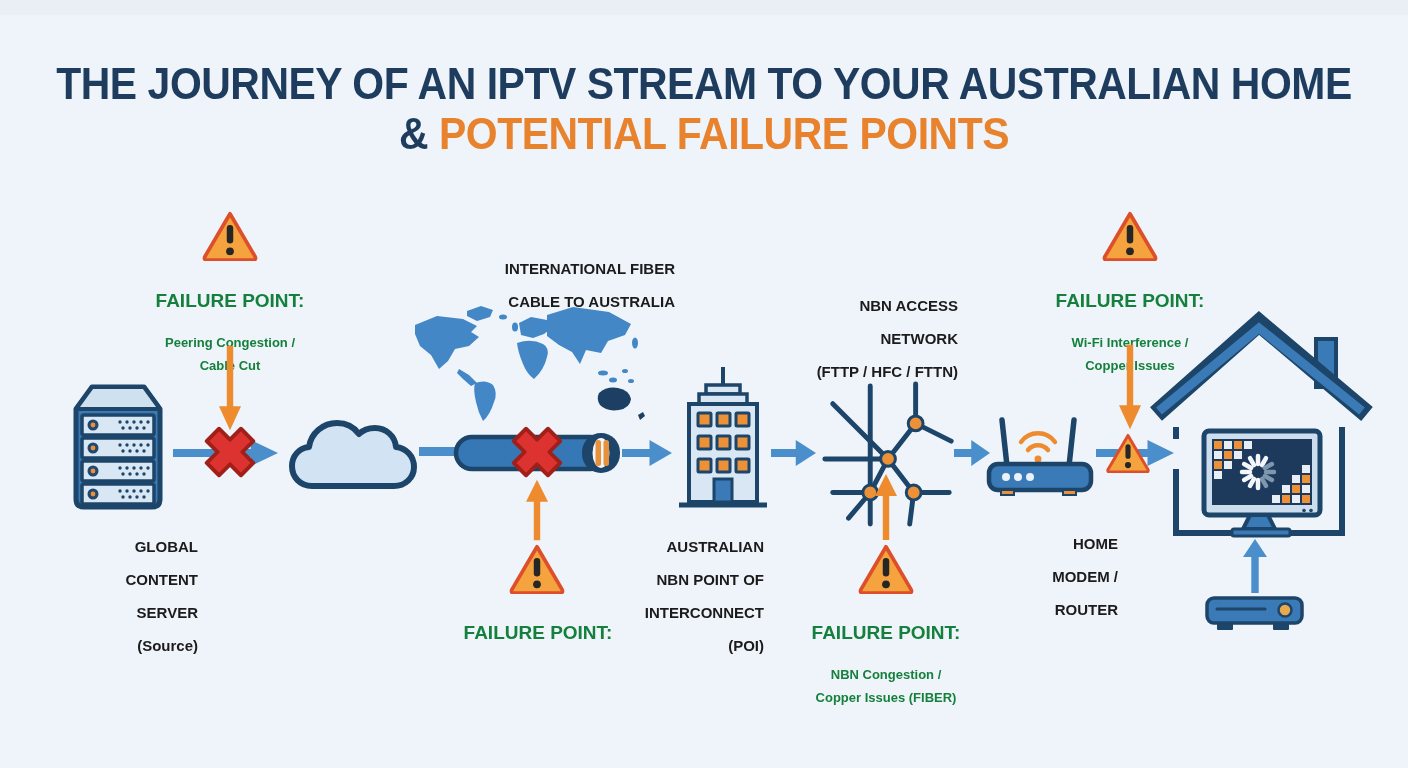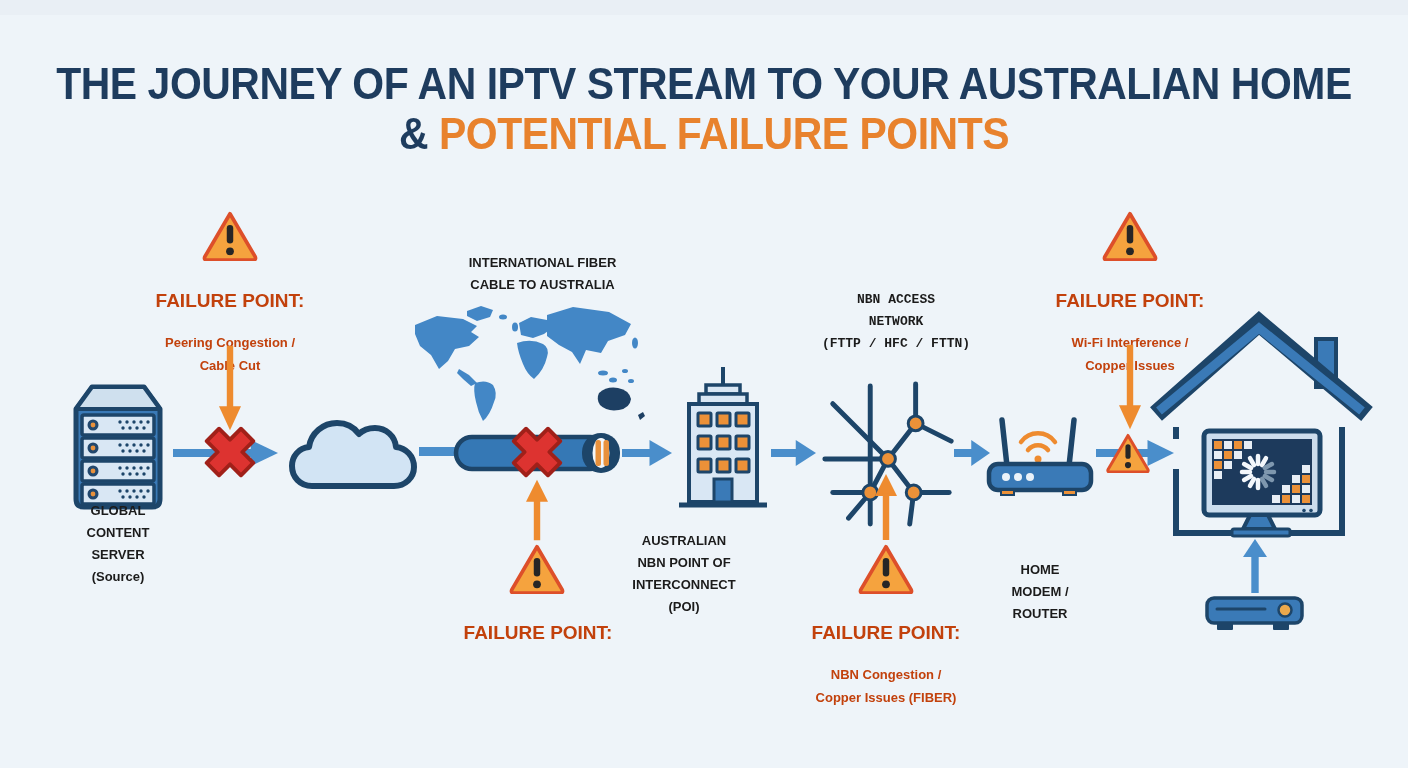--- a/index.html
+++ b/index.html
@@ -2,23 +2,23 @@
 <html><head>
 <meta charset="utf-8">
 <style>
   html,body{margin:0;padding:0;}
   body{font-family:"Liberation Sans",sans-serif;background:#e9eff5;}
   #canvas{position:relative;width:1408px;height:768px;background:#eef4f9;overflow:hidden;margin-top:15px;}
   .abs{position:absolute;}
   .title-line{position:absolute;left:0;right:0;text-align:center;font-weight:700;
     font-size:44px;letter-spacing:-0.5px;color:#1e3c5e;transform:scaleX(0.93);white-space:nowrap;}
   .hl{color:#e8822d;}
-  .node-label{font-weight:700;font-size:13px;line-height:22px;color:#1b1b1b;
-    text-align:center;white-space:pre-line;}
-  .fp{text-align:center;white-space:pre-line;color:#c2410c;}
+  .node-label{font-weight:700;font-size:15px;line-height:33px;color:#1b1b1b;
+    text-align:right;white-space:pre-line;}
+  .fp{text-align:center;white-space:pre-line;color:#15803d;}
   .fp-heading{font-weight:700;font-size:19px;line-height:24px;}
   .fp-detail{font-weight:700;font-size:13px;line-height:23px;}
   svg{display:block;}
 </style>
 </head>
 <body>
 
 <div id="canvas">
 
   <div class="title-line" style="top:44px;">THE JOURNEY OF AN IPTV STREAM TO YOUR AUSTRALIAN HOME</div>
@@ -105,21 +105,21 @@
         <circle cx="69" cy="114" r="1.7"></circle>
         <circle cx="76" cy="114" r="1.7"></circle>
         <circle cx="83" cy="114" r="1.7"></circle>
         <circle cx="90" cy="114" r="1.7"></circle>
       <circle cx="65" cy="120" r="1.7"></circle>
         <circle cx="72" cy="120" r="1.7"></circle>
         <circle cx="79" cy="120" r="1.7"></circle>
         <circle cx="86" cy="120" r="1.7"></circle>
     </g>
   </svg>
-  <div class="abs node-label" style="left:38px;top:485px;width:160px;">GLOBAL
+  <div class="abs node-label" style="left:38px;top:515px;width:160px;">GLOBAL
 CONTENT
 SERVER
 (Source)</div>
 
   <svg class="abs" style="left:173px;top:425px;" width="105" height="26" viewBox="0 0 100 26" preserveAspectRatio="none">
     <rect x="0" y="9" width="78" height="8" fill="#4a8ecb"></rect>
     <polygon points="74,0 100,13 74,26" fill="#4a8ecb"></polygon>
   </svg>
 
   <svg class="abs" style="left:199px;top:406px;" width="62" height="62" viewBox="0 0 64 64">
@@ -230,21 +230,21 @@
       <line x1="96" y1="116" x2="132" y2="116"></line>
       <line x1="96" y1="116" x2="92" y2="148"></line>
     </g>
     <g fill="#ec9138" stroke="#1d4569" stroke-width="3">
       <circle cx="70" cy="82" r="7.5"></circle>
       <circle cx="98" cy="46" r="7.5"></circle>
       <circle cx="52" cy="116" r="7.5"></circle>
       <circle cx="96" cy="116" r="7.5"></circle>
     </g>
   </svg>
-  <div class="abs node-label" style="left:780px;top:274px;width:232px;font-family:Liberation Mono, monospace;">NBN ACCESS
+  <div class="abs node-label" style="left:726px;top:274px;width:232px;">NBN ACCESS
 NETWORK
 (FTTP / HFC / FTTN)</div>
 
   <svg class="abs" style="left:875px;top:456px;" width="22" height="72" viewBox="0 0 24 72">
     <polygon points="12,0 24,24 0,24" fill="#ee8b2f"></polygon>
     <rect x="8.5" y="21" width="7" height="51" fill="#ee8b2f"></rect>
   </svg>
   <svg class="abs" style="left:858px;top:529px;" width="56" height="50" viewBox="0 0 60 54">
     <path d="M30,3 L57,49 Q59,53 54,53 L6,53 Q1,53 3,49 Z" fill="#f5a33e" stroke="#dd4f2a" stroke-width="4" stroke-linejoin="round"></path>
     <rect x="26.5" y="15" width="7" height="20" rx="3.5" fill="#262626"></rect>
@@ -269,21 +269,21 @@
       <path d="M43,38 A13,13 0 0 1 63,38"></path>
     </g>
     <circle cx="53" cy="47" r="3.5" fill="#ee8b2f"></circle>
     <rect x="4" y="52" width="102" height="26" rx="9" fill="#3a7ab7" stroke="#1d4569" stroke-width="4.5"></rect>
     <circle cx="21" cy="65" r="4" fill="#eaf2f9"></circle>
     <circle cx="33" cy="65" r="4" fill="#eaf2f9"></circle>
     <circle cx="45" cy="65" r="4" fill="#eaf2f9"></circle>
     <rect x="16" y="78" width="13" height="5" fill="#ec9138" stroke="#1d4569" stroke-width="2"></rect>
     <rect x="78" y="78" width="13" height="5" fill="#ec9138" stroke="#1d4569" stroke-width="2"></rect>
   </svg>
-  <div class="abs node-label" style="left:962px;top:544px;width:156px;">HOME
+  <div class="abs node-label" style="left:962px;top:512px;width:156px;">HOME
 MODEM /
 ROUTER</div>
 
   <svg class="abs" style="left:1096px;top:425px;" width="78" height="26" viewBox="0 0 100 26" preserveAspectRatio="none">
     <rect x="0" y="9" width="72" height="8" fill="#4a8ecb"></rect>
     <polygon points="66,0 100,13 66,26" fill="#4a8ecb"></polygon>
   </svg>
   <svg class="abs" style="left:1106px;top:418px;" width="44" height="40" viewBox="0 0 60 54">
     <path d="M30,3 L57,49 Q59,53 54,53 L6,53 Q1,53 3,49 Z" fill="#f5a33e" stroke="#dd4f2a" stroke-width="4" stroke-linejoin="round"></path>
     <rect x="26.5" y="15" width="7" height="20" rx="3.5" fill="#262626"></rect>

